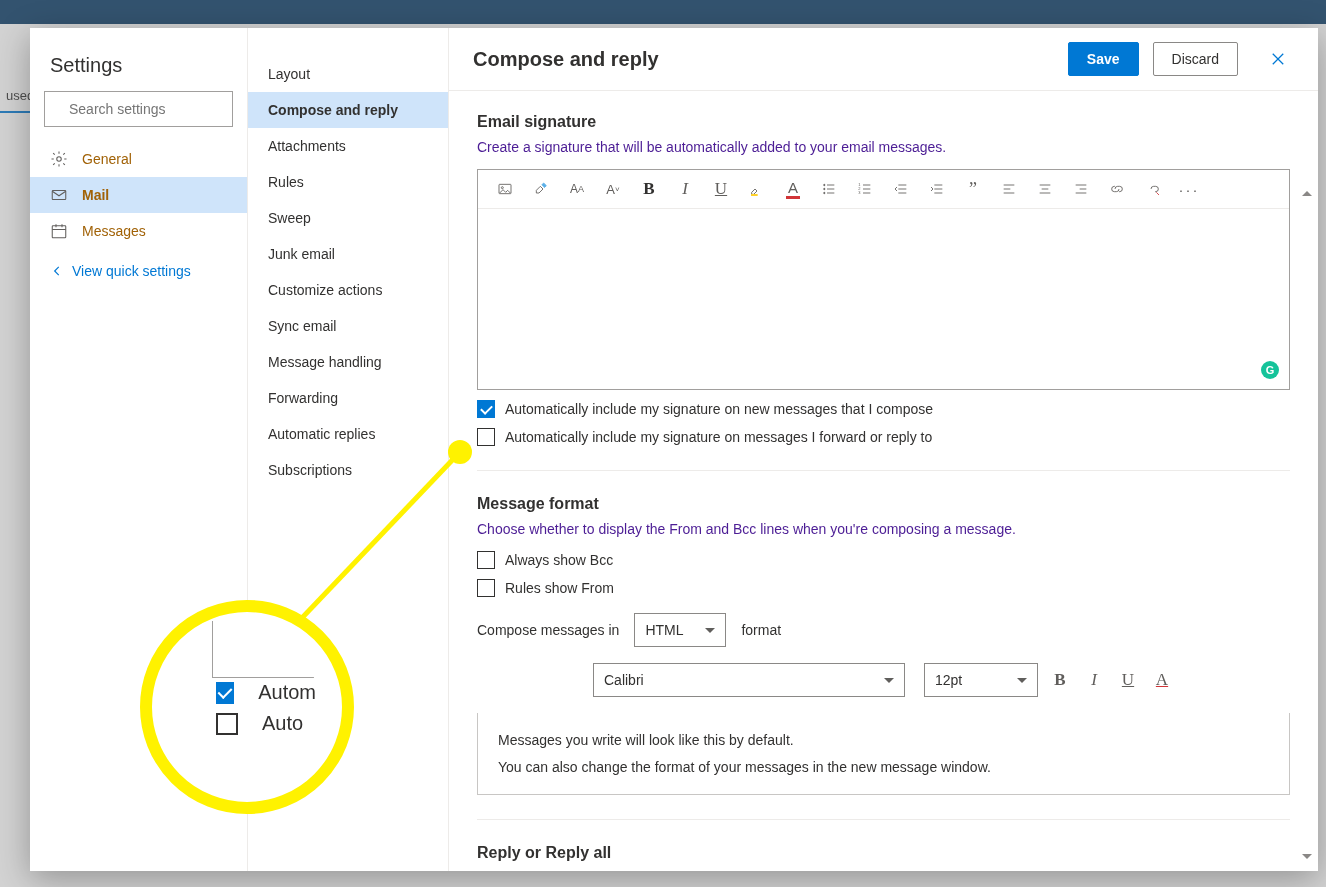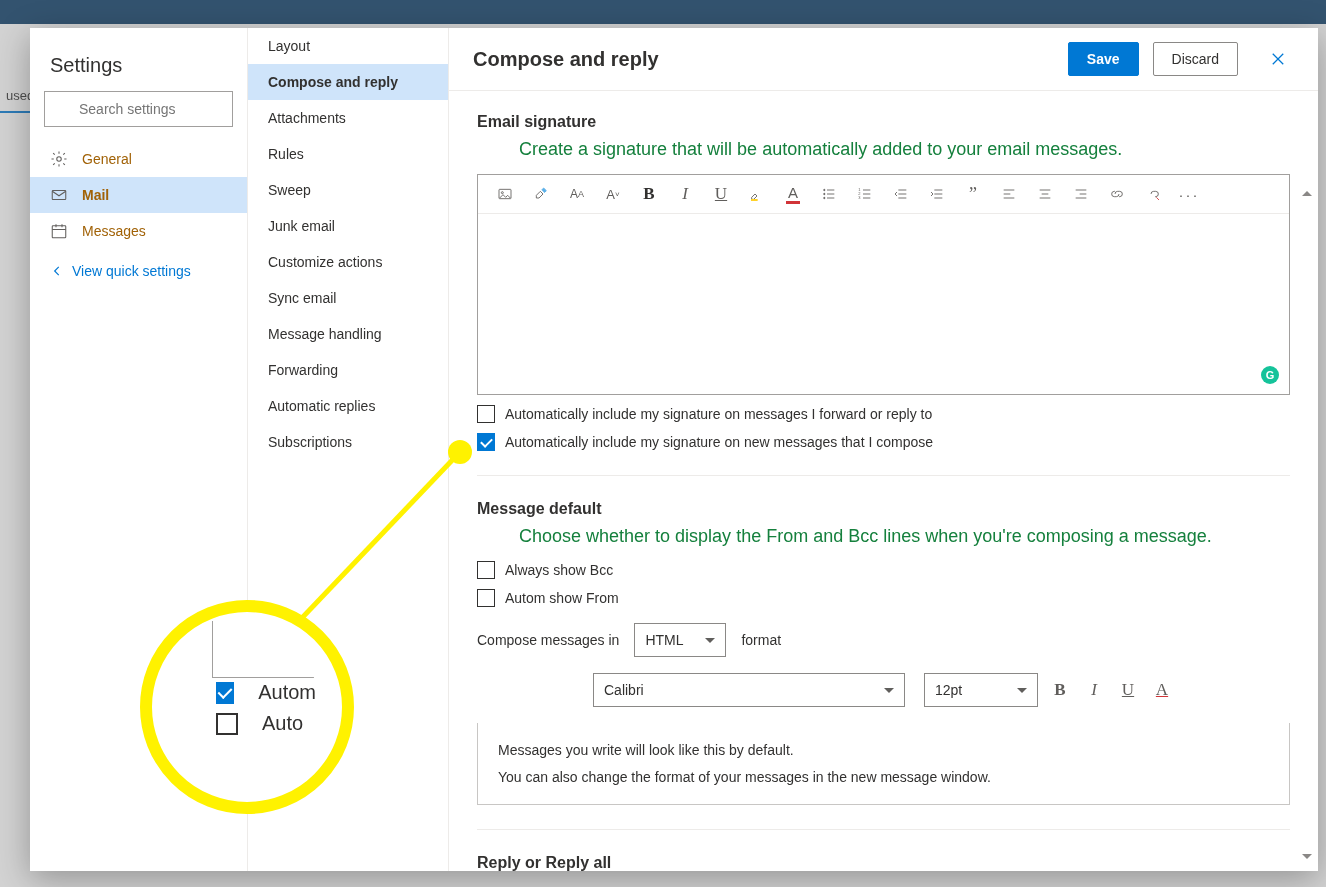--- a/index.html
+++ b/index.html
@@ -11,48 +11,48 @@
 
   
   .overlay{position:absolute;inset:0;background:rgba(128,128,128,0.35);}
 
   
   .dialog{position:absolute;left:30px;top:28px;right:8px;bottom:16px;background:#fff;box-shadow:0 8px 32px rgba(0,0,0,.3);display:flex;}
 
   
   .col-left{width:218px;border-right:1px solid #edebe9;padding:18px 0;box-sizing:border-box;}
   .settings-title{font-size:20px;font-weight:400;padding:8px 20px 14px 20px;}
-  .search-wrap{margin:0 14px 14px 14px;border:1px solid #a19f9d;height:34px;display:flex;align-items:center;padding:0 22px;color:#605e5c;}
+  .search-wrap{margin:0 14px 14px 14px;border:1px solid #a19f9d;height:34px;display:flex;align-items:center;padding:0 12px;color:#605e5c;}
   .search-wrap svg{width:16px;height:16px;margin-right:10px;stroke:#605e5c;fill:none;}
   .search-wrap input{border:0;outline:0;font-size:14px;flex:1;background:transparent;color:#323130;}
   .cat{display:flex;align-items:center;height:36px;padding:0 20px;font-size:14px;color:#a16207;cursor:pointer;gap:14px;}
   .cat.active{background:#cfe4fa;font-weight:600;}
   .cat svg{width:18px;height:18px;stroke:#605e5c;fill:none;stroke-width:1.4;}
   .quick{display:flex;align-items:center;gap:8px;padding:14px 20px;color:#0078d4;font-size:14px;cursor:pointer;}
   .quick svg{width:14px;height:14px;stroke:#0078d4;fill:none;stroke-width:2;}
 
   
-  .col-mid{width:200px;border-right:1px solid #edebe9;padding-top:0;}
+  .col-mid{width:200px;border-right:1px solid #edebe9;padding-top:28px;}
   .mid-item{height:36px;display:flex;align-items:center;padding:0 20px;font-size:14px;color:#323130;cursor:pointer;}
   .mid-item.active{background:#cfe4fa;font-weight:600;}
 
   
   .col-right{flex:1;display:flex;flex-direction:column;min-width:0;}
   .hdr{display:flex;align-items:center;padding:14px 24px;border-bottom:1px solid #edebe9;gap:14px;}
   .hdr-title{font-size:20px;font-weight:600;flex:1;}
   .btn{height:32px;padding:0 18px;font-size:14px;border-radius:2px;cursor:pointer;display:inline-flex;align-items:center;}
   .btn-primary{background:#0078d4;color:#fff;border:1px solid #0078d4;font-weight:600;}
   .btn-default{background:#fff;color:#323130;border:1px solid #8a8886;}
   .close{width:32px;height:32px;display:flex;align-items:center;justify-content:center;color:#0078d4;cursor:pointer;font-size:16px;margin-left:10px;}
 
   .content{flex:1;overflow:auto;padding:22px 28px 40px 28px;position:relative;}
   .content::-webkit-scrollbar{width:12px;}
   .content::-webkit-scrollbar-thumb{background:#c8c6c4;border-radius:6px;}
   h3.sec{font-size:16px;font-weight:600;margin:0 0 8px 0;}
-  .sub{font-size:18px;color:#15803d;margin-bottom:14px;margin-left:42px;}
+  .sub{font-size:14px;color:#4c1d95;margin-bottom:14px;}
   .divider{border:0;border-top:1px solid #edebe9;margin:24px 0;}
 
   
   .editor-box{border:1px solid #a19f9d;}
   .toolbar{display:flex;align-items:center;gap:18px;padding:10px 18px;border-bottom:1px solid #edebe9;color:#605e5c;}
   .tb{width:18px;height:18px;display:flex;align-items:center;justify-content:center;font-size:15px;cursor:pointer;}
   .tb-b{font-weight:700;color:#323130;font-family:"Times New Roman",serif;font-size:17px;}
   .tb-i{font-style:italic;font-family:"Times New Roman",serif;font-size:17px;}
   .tb-u{text-decoration:underline;font-family:"Times New Roman",serif;font-size:17px;}
   .tb svg{width:16px;height:16px;stroke:#605e5c;fill:none;stroke-width:1.3;}
@@ -309,40 +309,40 @@
               </svg>
             </span>
           <span class="tb" style="letter-spacing:2px;">···</span>
         </div>
         <div class="editor-area">
           <div class="grammarly">G</div>
         </div>
       </div>
 
       <div class="chk">
+        <span class="chkbox checked"></span>
+        <span>Automatically include my signature on new messages that I compose</span>
+      </div>
+      <div class="chk">
         <span class="chkbox"></span>
         <span>Automatically include my signature on messages I forward or reply to</span>
       </div>
-      <div class="chk">
-        <span class="chkbox checked"></span>
-        <span>Automatically include my signature on new messages that I compose</span>
-      </div>
 
       <hr class="divider">
 
-      <h3 class="sec">Message default</h3>
+      <h3 class="sec">Message format</h3>
       <div class="sub">Choose whether to display the From and Bcc lines when you're composing a message.</div>
 
       <div class="chk">
         <span class="chkbox"></span>
         <span>Always show Bcc</span>
       </div>
       <div class="chk">
         <span class="chkbox"></span>
-        <span>Autom show From</span>
+        <span>Rules show From</span>
       </div>
 
       <div class="inline-row">
         <span>Compose messages in</span>
         <div class="select sm">
           <span>HTML</span>
           <span class="caret"></span>
         </div>
         <span>format</span>
       </div>

